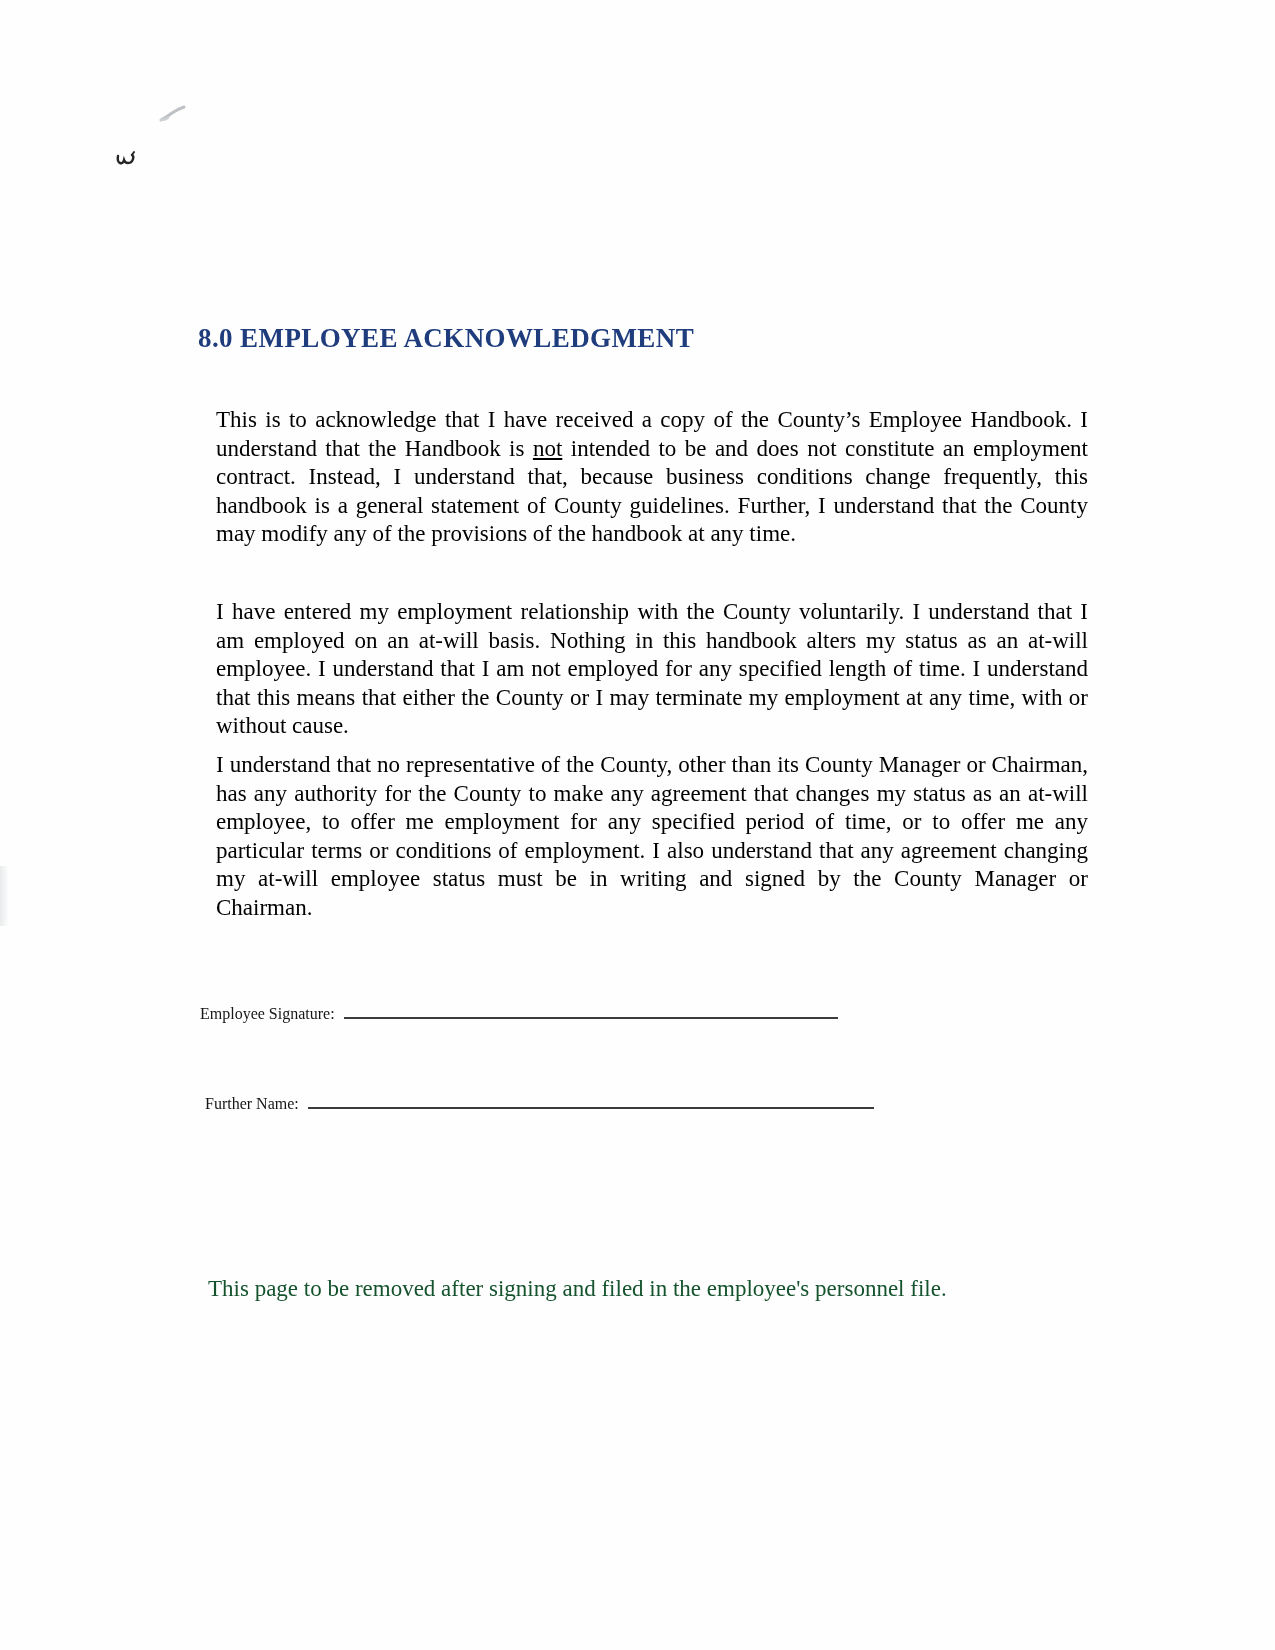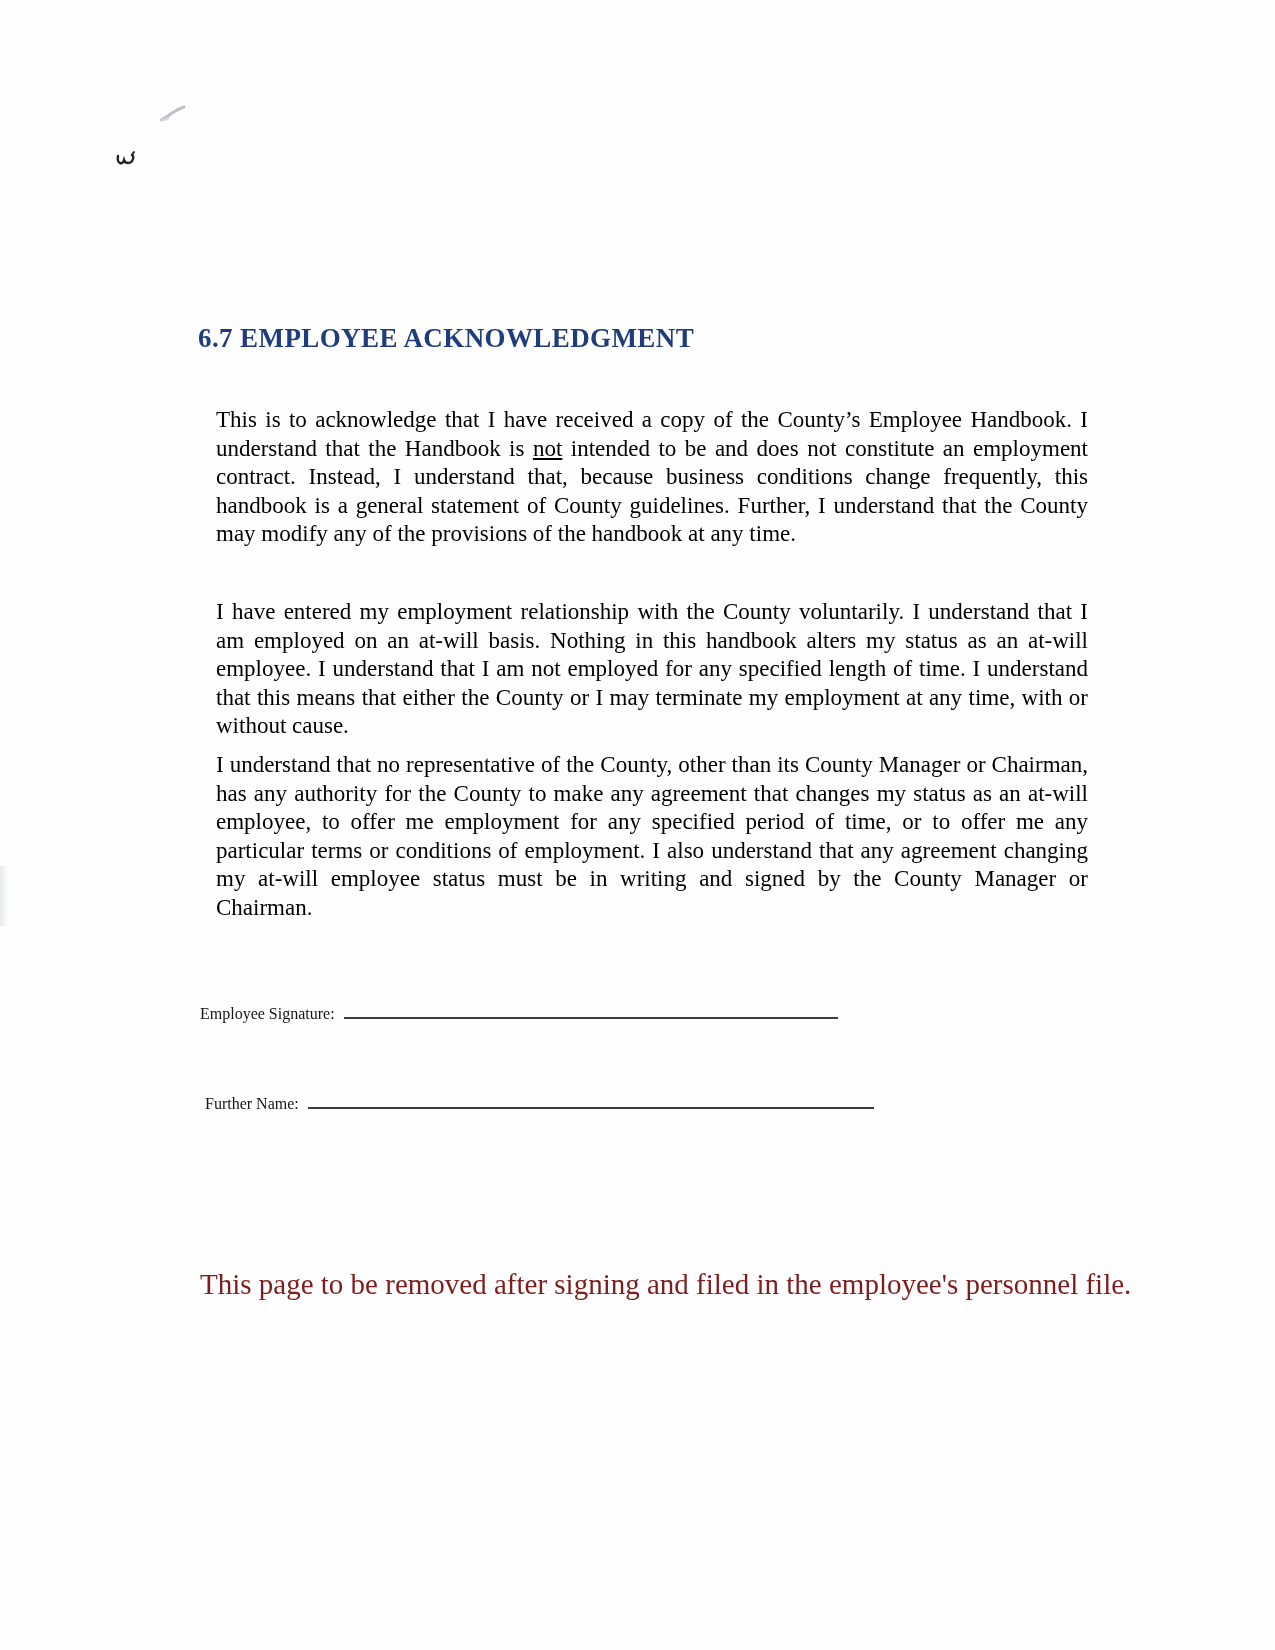--- a/index.html
+++ b/index.html
@@ -82,44 +82,44 @@
     margin-left: 9px;
     vertical-align: baseline;
   }
   .line-signature { width: 494px; }
   .line-printed   { width: 566px; }
   .line-date      { width: 326px; }
   .footer-note {
     position: absolute;
     left: 200px;
     top: 1268px;
-    margin: 0;
-    font-size: 29px;
-    color: #7f1d1d;
+    margin: 8px;
+    font-size: 23px;
+    color: #14532d;
     white-space: nowrap;
   }
 </style>
 </head>
 <body>
 
 <div class="page">
 
   <svg class="artifact-check" viewBox="0 0 30 22">
     <path d="M3 16 Q9 13 14 9 Q20 5 26 3" stroke="#b3b8bd" stroke-width="3" fill="none" stroke-linecap="round"></path>
     <path d="M3 16 Q7 16 10 14" stroke="#c6cacf" stroke-width="2.2" fill="none" stroke-linecap="round"></path>
   </svg>
 
   <svg class="artifact-pen" viewBox="0 0 26 20">
     <path d="M4 8 Q3 14 6 15 Q9 16 10 12 Q11 15 14 15 Q18 15 19 11 Q20 8 18 7" stroke="#262626" stroke-width="2.4" fill="none" stroke-linecap="round"></path>
     <path d="M18 7 L20 4" stroke="#262626" stroke-width="2" fill="none" stroke-linecap="round"></path>
   </svg>
 
   <div class="edge-smudge"></div>
 
-  <h1 class="heading">6.7 EMPLOYEE ACKNOWLEDGMENT</h1>
+  <h1 class="heading">8.0 EMPLOYEE ACKNOWLEDGMENT</h1>
 
   <p class="para p1"><span>This is to acknowledge that I have received a copy of the County’s Employee Handbook. I understand that the Handbook is </span><span class="u">not</span><span> intended to be and does not constitute an employment contract. Instead, I understand that, because business conditions change frequently, this handbook is a general statement of County guidelines. Further, I understand that the County may modify any of the provisions of the handbook at any time.</span></p>
 
   <p class="para p2">I have entered my employment relationship with the County voluntarily. I understand that I am employed on an at-will basis. Nothing in this handbook alters my status as an at-will employee. I understand that I am not employed for any specified length of time. I understand that this means that either the County or I may terminate my employment at any time, with or without cause.</p>
 
   <p class="para p3">I understand that no representative of the County, other than its County Manager or Chairman, has any authority for the County to make any agreement that changes my status as an at-will employee, to offer me employment for any specified period of time, or to offer me any particular terms or conditions of employment. I also understand that any agreement changing my at-will employee status must be in writing and signed by the County Manager or Chairman.</p>
 
   <div class="sig-row sig-row1">
     <span class="sig-label">Employee Signature:</span><span class="sig-line line-signature"></span>
   </div>

